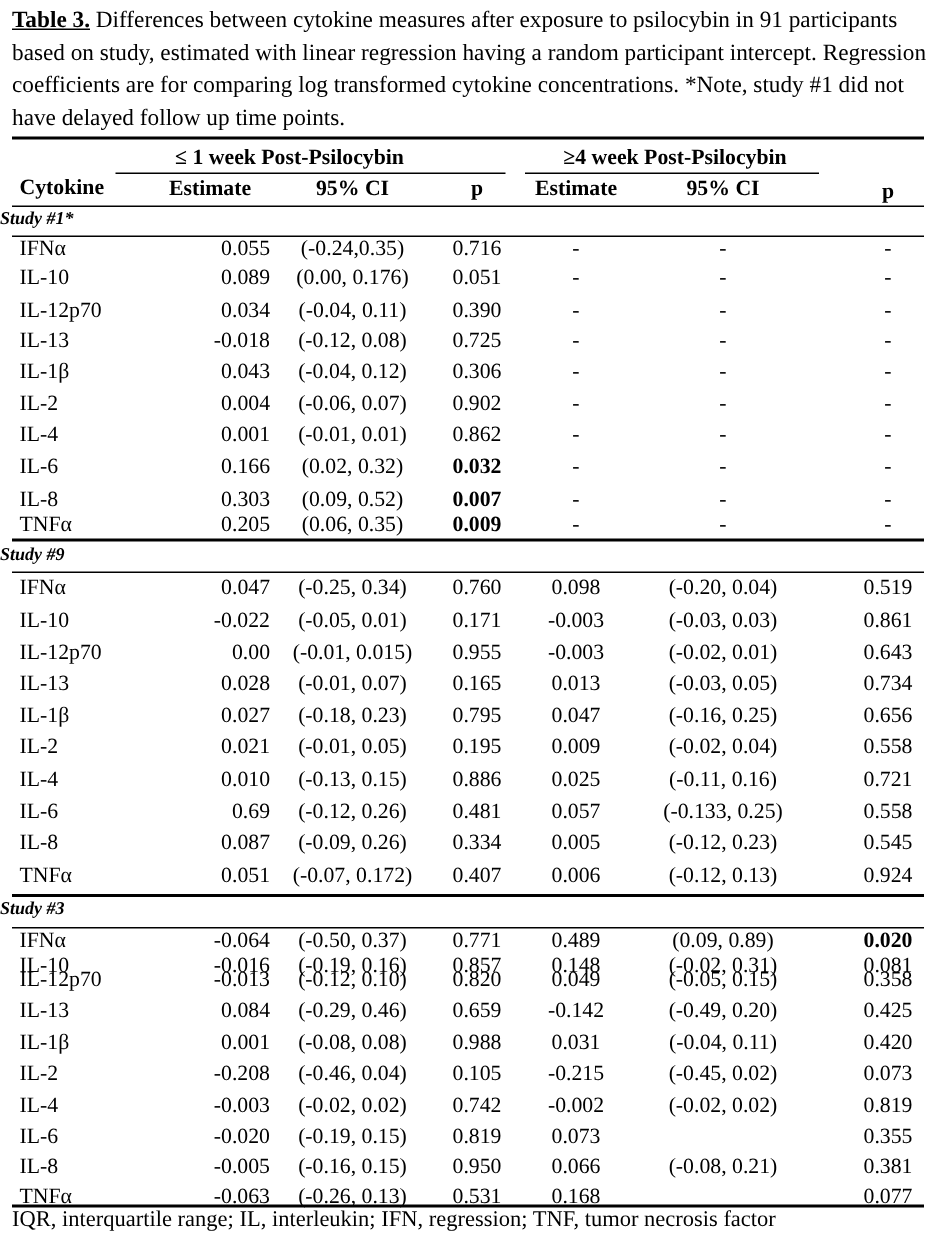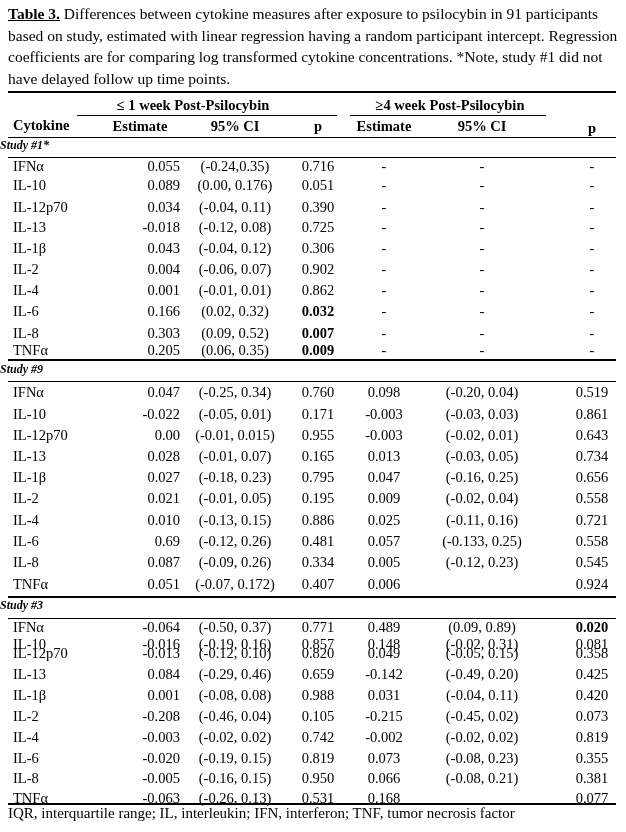--- a/index.html
+++ b/index.html
@@ -222,20 +222,21 @@
       <span class="c4">0.005</span>
       <span class="c5">(-0.12, 0.23)</span>
       <span class="c6">0.545</span>
     </div>
     <div class="row" style="top: 576px;">
       <span class="c0">TNFα</span>
       <span class="c1">0.051</span>
       <span class="c2">(-0.07, 0.172)</span>
       <span class="c3">0.407</span>
       <span class="c4">0.006</span>
+      <span class="c5">(-0.12, 0.13)</span>
       <span class="c6">0.924</span>
     </div>
     <div class="hr" style="top: 596px; height: 2px;"></div>
     <div class="sec" style="top: 598px;">Study #3</div>
     <div class="hr" style="top: 618px; height: 1px;"></div>
     <div class="row" style="top: 619px;">
       <span class="c0">IFNα</span>
       <span class="c1">-0.064</span>
       <span class="c2">(-0.50, 0.37)</span>
       <span class="c3">0.771</span>
@@ -296,21 +297,20 @@
       <span class="c4">-0.002</span>
       <span class="c5">(-0.02, 0.02)</span>
       <span class="c6">0.819</span>
     </div>
     <div class="row" style="top: 750px;">
       <span class="c0">IL-6</span>
       <span class="c1">-0.020</span>
       <span class="c2">(-0.19, 0.15)</span>
       <span class="c3">0.819</span>
       <span class="c4">0.073</span>
-      <span class="c5">(-0.08, 0.23)</span>
       <span class="c6">0.355</span>
     </div>
     <div class="row" style="top: 770px;">
       <span class="c0">IL-8</span>
       <span class="c1">-0.005</span>
       <span class="c2">(-0.16, 0.15)</span>
       <span class="c3">0.950</span>
       <span class="c4">0.066</span>
       <span class="c5">(-0.08, 0.21)</span>
       <span class="c6">0.381</span>
@@ -319,13 +319,13 @@
       <span class="c0">TNFα</span>
       <span class="c1">-0.063</span>
       <span class="c2">(-0.26, 0.13)</span>
       <span class="c3">0.531</span>
       <span class="c4">0.168</span>
       <span class="c6">0.077</span>
     </div>
     <div class="hr" style="top: 803px; height: 2px;"></div>
   </div>
 
-<div class="foot">IQR, interquartile range; IL, interleukin; IFN, interferon; TNF, tumor necrosis factor</div>
+<div class="foot">IQR, interquartile range; IL, interleukin; IFN, regression; TNF, tumor necrosis factor</div>
 
 </body></html>

